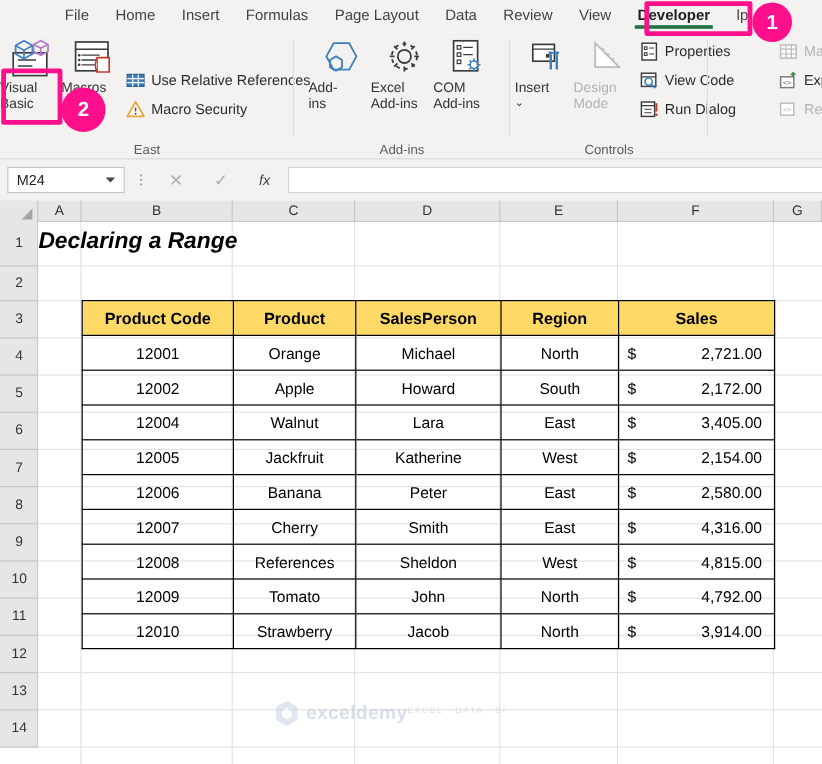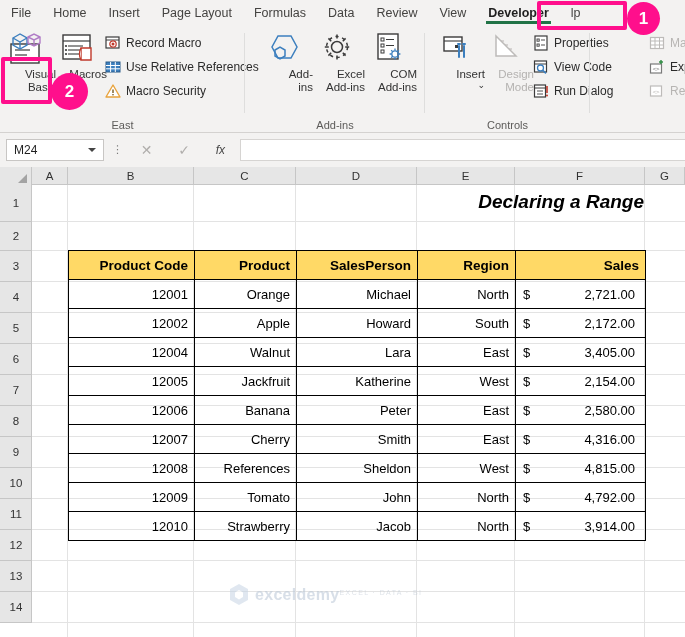--- a/index.html
+++ b/index.html
@@ -8,21 +8,21 @@
     font-family: "Liberation Sans", sans-serif;
     background: #ffffff;
     overflow: hidden;
   }
   #app { position: relative; width: 685px; height: 637px; background:#fff; }
 
   
   .tabbar {
     position: absolute; left:0; top:0; width:685px; height:27px;
     background:#f3f2f1;
-    display:flex; align-items:center;
+    display:flex; align-items:center;padding-left:43px;
   }
   .tab {
     position: relative;
     font-size: 12.5px; color:#444341;
     padding: 4px 11px 5px 11px;
     white-space: nowrap;
     line-height: 16px;
   }
   .tab.active { color:#1f1f1f; font-weight:600; }
   .tab.active .tab-underline {
@@ -41,21 +41,21 @@
     position:absolute; top:0; height:106px;
   }
   .rgroup .glabel {
     position:absolute; bottom:2px; left:0; right:0;
     text-align:center; font-size:11px; color:#5c5b59;
   }
   .gsep { position:absolute; top:6px; width:1px; height:80px; background:#dededd; }
 
   
   .bigbtn {
-    position:absolute; top:3px; width:56px; text-align:right;
+    position:absolute; top:3px; width:56px; text-align:left;
     font-size:11.5px; color:#333; line-height:13px;
   }
   .bigbtn .bicon { height:38px; display:flex; align-items:center; justify-content:center; }
   .bigbtn.dim { color:#b4b2b0; }
 
   
   .smallbtn {
     position:absolute; height:23px;
     display:flex; align-items:center; gap:5px;
     font-size:12px; color:#2b2b2b; white-space:nowrap;
@@ -130,21 +130,21 @@
   .sheettitle {
     position:absolute; font-weight:bold; font-style:italic;
     font-size:19px; color:#000; white-space:nowrap;
   }
 
   
   .xtable { position:absolute; border-collapse:collapse; }
   .xtable td, .xtable th {
     border:1px solid #000;
     height:29px; font-size:13px; color:#000;
-    padding:0 6px; text-align:right; font-weight:normal;
+    padding:0 6px; text-align:center; font-weight:normal;
   }
   .xtable th {
     background:#ffd966; font-weight:bold; font-size:13.5px;
   }
   .xtable td.money { text-align:right; position:relative; padding-right:10px; }
   .xtable td.money .cur { position:absolute; left:7px; }
 
   
   .watermark {
     position:absolute; display:flex; align-items:center; gap:5px; opacity:.55;
@@ -166,22 +166,22 @@
 </style>
 </head>
 <body>
 
 <div id="app">
 
   <div class="tabbar">
     <div class="tab"><span>File</span></div>
     <div class="tab"><span>Home</span></div>
     <div class="tab"><span>Insert</span></div>
+    <div class="tab"><span>Formulas</span></div>
     <div class="tab"><span>Page Layout</span></div>
-    <div class="tab"><span>Formulas</span></div>
     <div class="tab"><span>Data</span></div>
     <div class="tab"><span>Review</span></div>
     <div class="tab"><span>View</span></div>
     <div class="tab active">
       <span>Developer</span>
       <span class="tab-underline"></span>
     </div>
     <div class="tab cut"><span>lp</span></div>
   </div>
 
@@ -220,31 +220,20 @@
             <circle cx="7" cy="14" r="1.1" fill="#3b3b3b"></circle>
               <circle cx="7" cy="18" r="1.1" fill="#3b3b3b"></circle>
               <circle cx="7" cy="22" r="1.1" fill="#3b3b3b"></circle>
             <path d="M22 16 h10 v12 h-10 z" fill="#fff" stroke="#c0392b" stroke-width="1.4"></path>
             <path d="M22 16 q-3 6 0 12" fill="#fff" stroke="#c0392b" stroke-width="1.4"></path>
           </svg>
         </div>
         <div>Macros</div>
       </div>
 
-      <div class="smallbtn" style="left:104px; top:4px;">
-        <span class="sicon">
-          <svg width="16" height="16" viewBox="0 0 16 16">
-            <rect x="1" y="2" width="13" height="11" fill="#fff" stroke="#3b3b3b" stroke-width="1.2"></rect>
-            <line x1="1" y1="5" x2="14" y2="5" stroke="#3b3b3b" stroke-width="1"></line>
-            <circle cx="8" cy="9" r="3.2" fill="#fff" stroke="#c0392b" stroke-width="1.2"></circle>
-            <circle cx="8" cy="9" r="1.5" fill="#c0392b"></circle>
-          </svg>
-        </span>
-        <span>Record Macro</span>
-      </div>
 
       <div class="smallbtn" style="left:104px; top:28px;">
         <span class="sicon">
           <svg width="16" height="16" viewBox="0 0 16 16">
             <rect x="1" y="3" width="14" height="10" fill="#3c7fbe" stroke="#2b5d8b" stroke-width="1"></rect>
             <line x1="1" y1="6.5" x2="15" y2="6.5" stroke="#fff" stroke-width="1"></line>
             <line x1="1" y1="9.8" x2="15" y2="9.8" stroke="#fff" stroke-width="1"></line>
             <line x1="5.6" y1="3" x2="5.6" y2="13" stroke="#fff" stroke-width="1"></line>
             <line x1="10.3" y1="3" x2="10.3" y2="13" stroke="#fff" stroke-width="1"></line>
           </svg>
@@ -504,21 +493,21 @@
       <div class="gridline-h" style="top:189px;"></div>
       <div class="gridline-h" style="top:220px;"></div>
       <div class="gridline-h" style="top:251px;"></div>
       <div class="gridline-h" style="top:282px;"></div>
       <div class="gridline-h" style="top:313px;"></div>
       <div class="gridline-h" style="top:344px;"></div>
       <div class="gridline-h" style="top:375px;"></div>
       <div class="gridline-h" style="top:406px;"></div>
       <div class="gridline-h" style="top:437px;"></div>
 
-      <div class="sheettitle" style="left:0px; top:6px; width:612px; text-align:right;">Declaring a Range</div>
+      <div class="sheettitle" style="left:0px; top:6px; width:612px; text-align:left;">Declaring a Range</div>
 
       <table class="xtable" id="data-table" style="left:36px; top:65px;">
         <thead>
           <tr>
             <th style="width:126px;">Product Code</th>
             <th style="width:102px;">Product</th>
             <th style="width:121px;">SalesPerson</th>
             <th style="width:98px;">Region</th>
             <th style="width:130px;">Sales</th>
           </tr>

